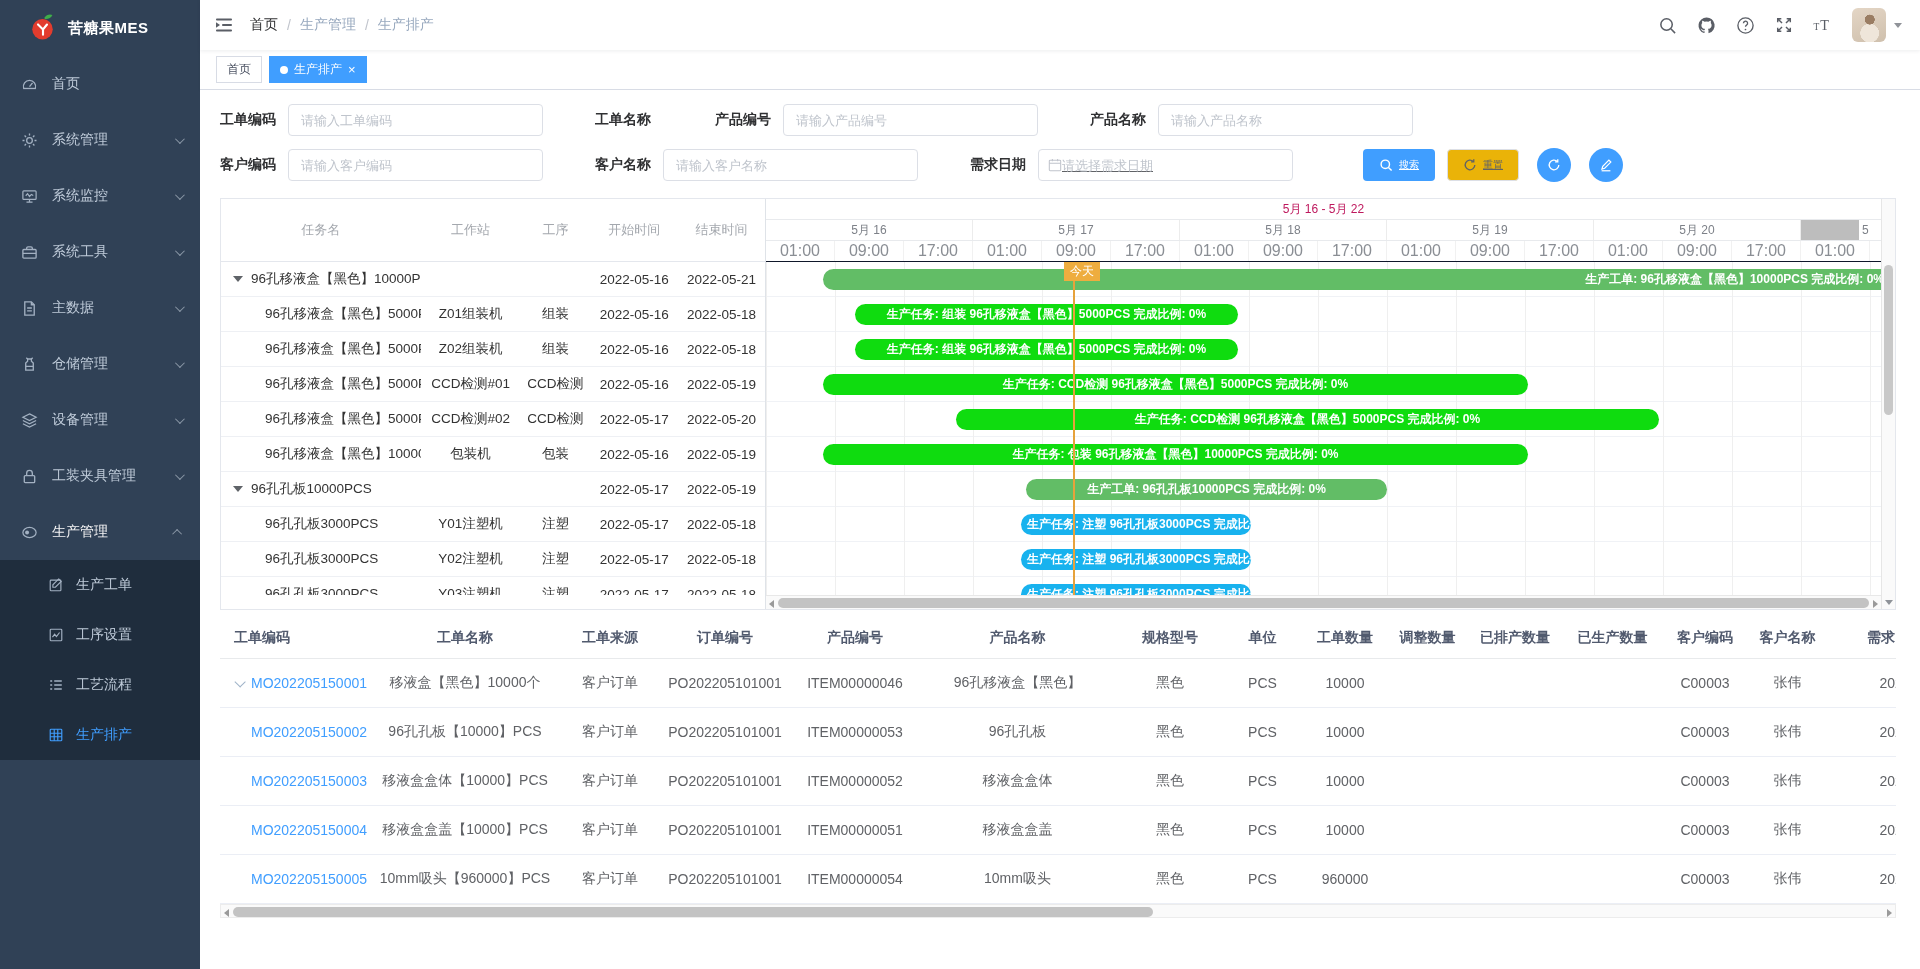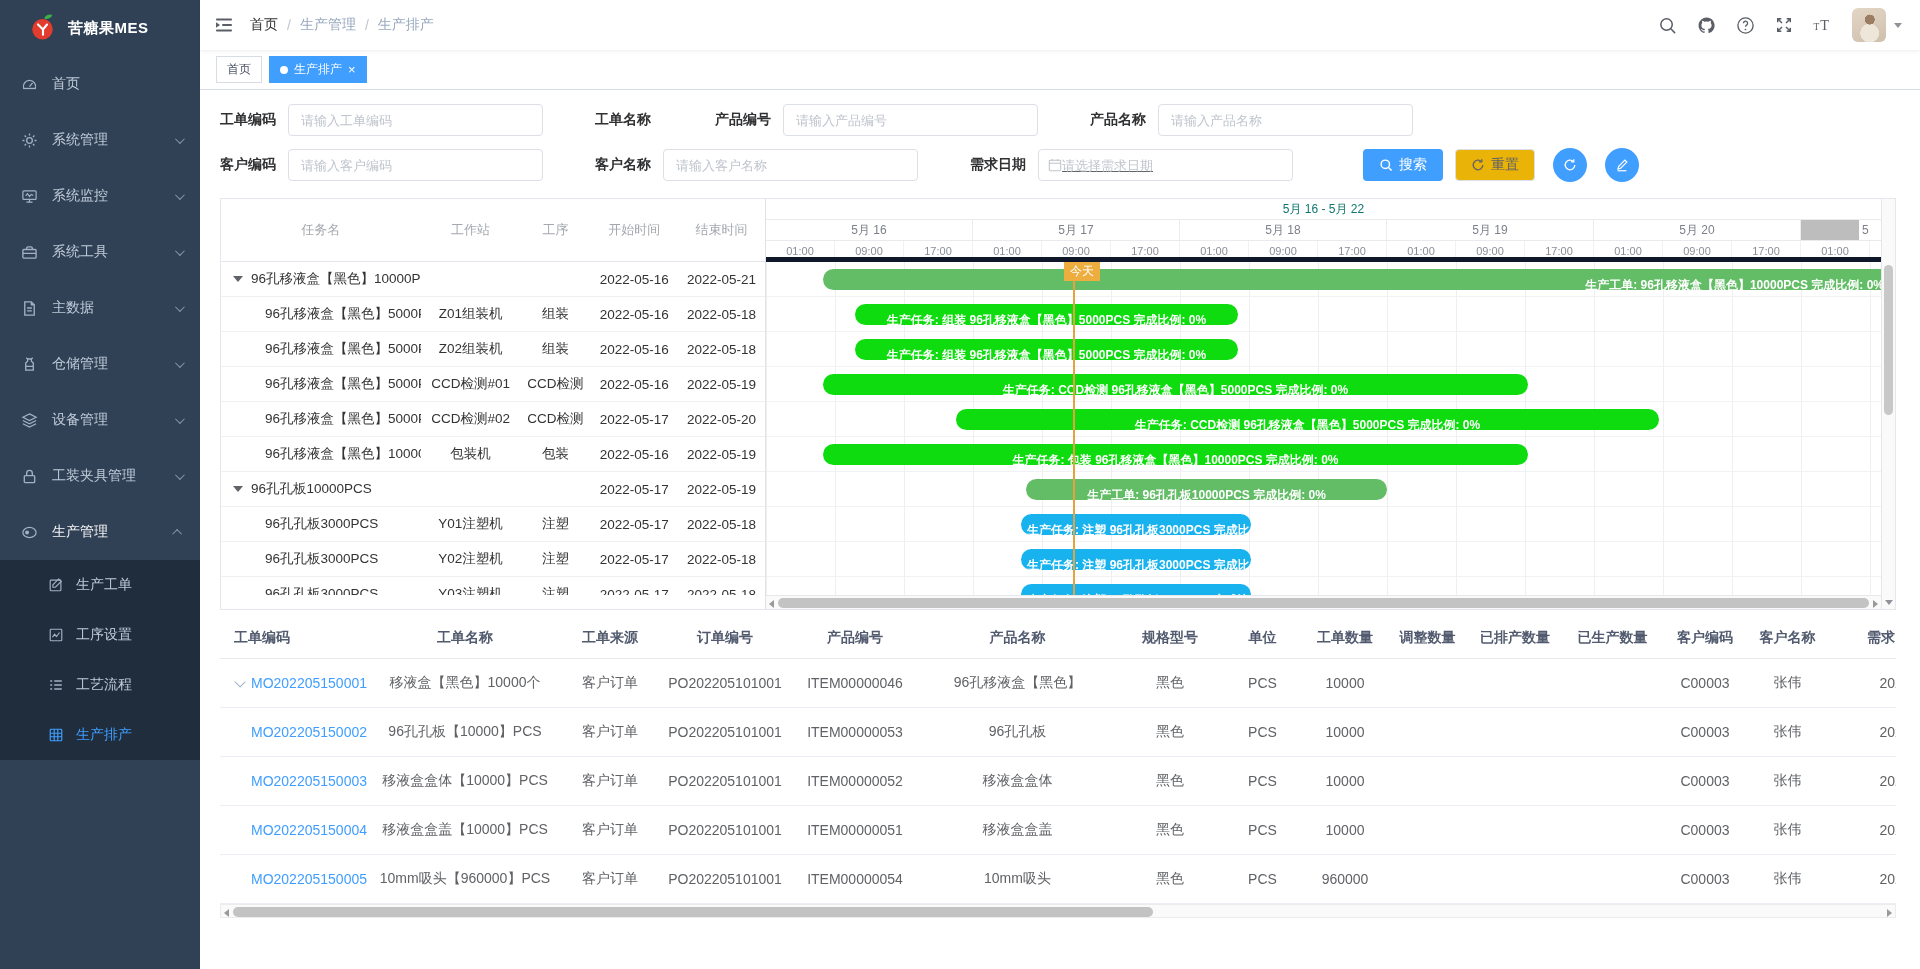--- a/index.html
+++ b/index.html
@@ -59,22 +59,22 @@
   .filter-row { display:flex; align-items:center; gap:52px; margin-bottom:12px; }
   .fgroup { display:flex; align-items:center; }
   .flabel { font-size:14px; font-weight:700; color:#303133; margin-right:12px; white-space:nowrap; }
   .finput-wrap { position:relative; display:flex; align-items:center; }
   .finput { width:255px; height:32px; border:1px solid #dcdfe6; border-radius:4px; padding:0 12px;
     font-size:13px; color:#606266; outline:none; background:#fff; }
   .finput::placeholder { color:#bfc4cc; }
   .finput.with-icon { padding-left:23px;text-decoration:underline; }
   .finput-icon { position:absolute; left:10px; display:flex; }
   .filter-btns { display:flex; align-items:center; gap:12px; margin-left:18px; }
-  .btn { height:32px; border-radius:4px; font-size:14px; display:inline-flex; align-items:center;
-    gap:6px; padding:0 15px; cursor:pointer; border:1px solid transparent; }
+  .btn { height:32px; border-radius:4px; font-size:10px; display:inline-flex; align-items:center;
+    gap:6px; padding:0 15px; cursor:pointer; border:1px solid transparent;text-decoration:underline; }
   .btn-primary { background:#409eff; color:#fff; }
   .btn-plain { background:#eab308; border-color:#dcdfe6; color:#606266; }
   .btn-circle { width:34px; height:34px; border-radius:50%; background:#409eff; color:#fff;
     display:flex; align-items:center; justify-content:center; cursor:pointer; margin-left:6px; }
 
   
   .gantt-panel { width:1676px; margin-top:16px; border:1px solid #e4e7ed; display:flex; }
   .gtable { width:545px; flex-shrink:0; border-right:1px solid #dfe3e8; font-size:14px; }
   .gt-header { height:63px; display:flex; align-items:center; border-bottom:1px solid #e4e7ed;
     color:#a4a8ae; font-size:13px; }
@@ -84,38 +84,38 @@
     color:#333; cursor:pointer; }
   .gt-cell { white-space:nowrap; overflow:hidden; text-align:center; font-size:13.5px; }
   .gt-name { text-align:left; display:flex; align-items:center; padding-left:12px; }
   .gt-name.child { padding-left:44px; }
   .tri-down { width:0; height:0; border-left:5px solid transparent; border-right:5px solid transparent;
     border-top:6px solid #5f6368; margin-right:8px; flex-shrink:0; }
   .c0{width:200px;} .c1{width:100px;} .c2{width:70px;} .c3{width:88px;} .c4{width:87px;}
 
   .gantt-right { flex:1; min-width:0; display:flex; flex-direction:column; }
   .timeline { position:relative; overflow:hidden; flex:1; }
-  .tl-range { height:21px; line-height:20px; text-align:center; font-size:12px; color:#0f766e;
+  .tl-range { height:21px; line-height:20px; text-align:center; font-size:12px; color:#be185d;
     border-bottom:1px solid #e8eaed; }
   .tl-days { height:21px; display:flex; border-bottom:1px solid #e8eaed; font-size:12px; color:#7d8188; overflow:hidden; }
   .tl-day { width:207px; flex-shrink:0; text-align:center; line-height:20px; border-right:1px solid #ececec; }
   .tl-gray { width:58px; flex-shrink:0; background:#bdbdbd; }
   .tl-clip { flex:1; line-height:20px; padding-left:3px; overflow:hidden; }
-  .tl-times { height:21px; display:flex; border-bottom:5px solid #0f172a; font-size:11px; color:#8a8e94; overflow:hidden; }
+  .tl-times { height:21px; display:flex; border-bottom:1px solid #0f172a; font-size:16px; color:#8a8e94; overflow:hidden; }
   .tl-time { width:69px; flex-shrink:0; text-align:center; line-height:20px; border-right:1px solid #f1f1f1; }
   .tl-body { position:relative; height:333px; overflow:hidden;
     background-image:
       repeating-linear-gradient(to right, #efefef 0 1px, rgba(0,0,0,0) 1px 69px),
       repeating-linear-gradient(to bottom, rgba(0,0,0,0) 0 34px, #f0f2f6 34px 35px); }
   .today-line { position:absolute; top:0; bottom:0; width:2px; z-index:3; }
   .today-badge { position:absolute; top:-1px; width:36px; height:20px; color:#fff; font-size:12px;
     text-align:center; line-height:20px; z-index:4; }
   .bar { position:absolute; height:21px; border-radius:10.5px; color:#fff; font-size:12px;
     font-weight:700; line-height:21px; text-align:center; overflow:hidden; white-space:nowrap;
-    z-index:2; padding:6px 8px; cursor:pointer; }
+    z-index:2; padding:0 8px; cursor:pointer; }
   .bar.right-text { text-align:right; padding-right:14px; }
   .bar.left-text { text-align:left; padding-left:6px; }
 
   .hscroll { height:14px; background:#fafafa; border-top:1px solid #e8e8e8; position:relative; }
   .hthumb { position:absolute; top:2px; height:10px; border-radius:5px; background:#c3c3c3; }
   .sarrow { position:absolute; top:4px; width:0; height:0; border-top:4px solid transparent;
     border-bottom:4px solid transparent; }
   .sarrow.left { left:3px; border-right:5px solid #9a9a9a; }
   .sarrow.right { right:3px; border-left:5px solid #9a9a9a; }
   .vscroll { width:14px; flex-shrink:0; background:#fafafa; border-left:1px solid #e6e6e6; position:relative; }

